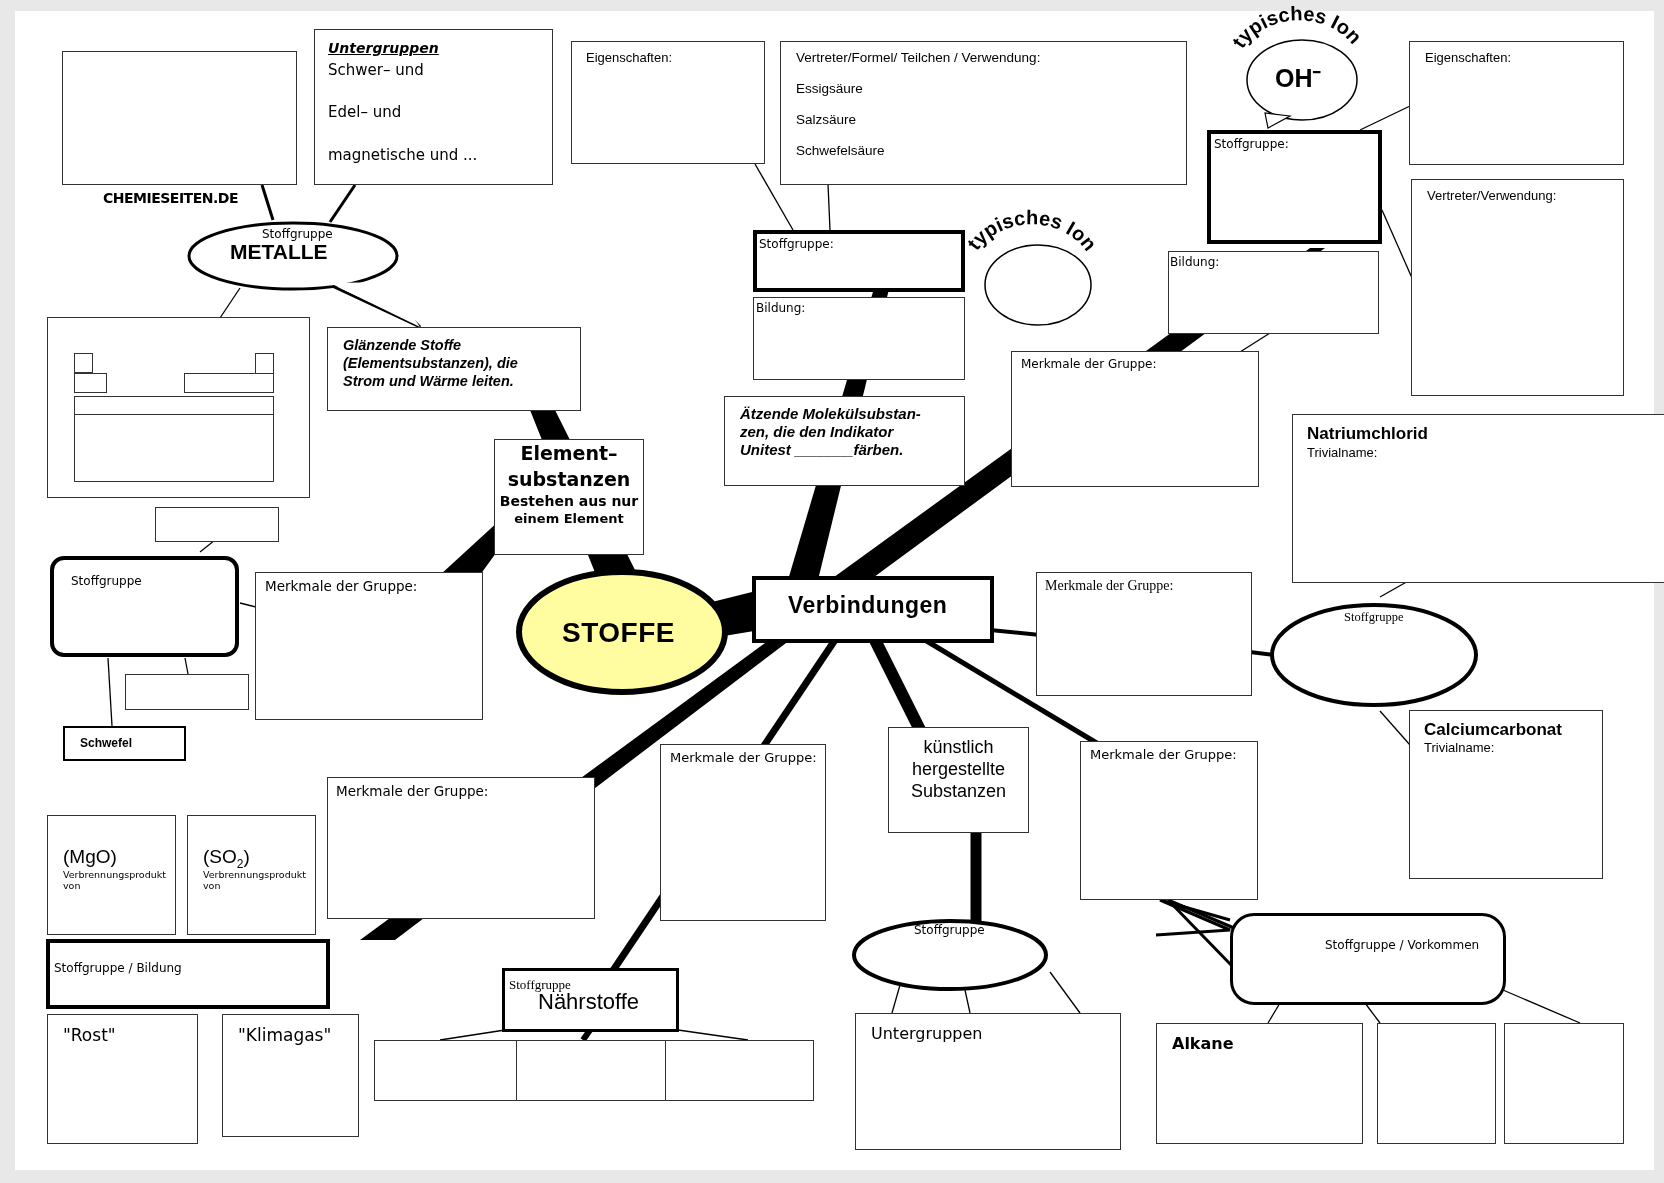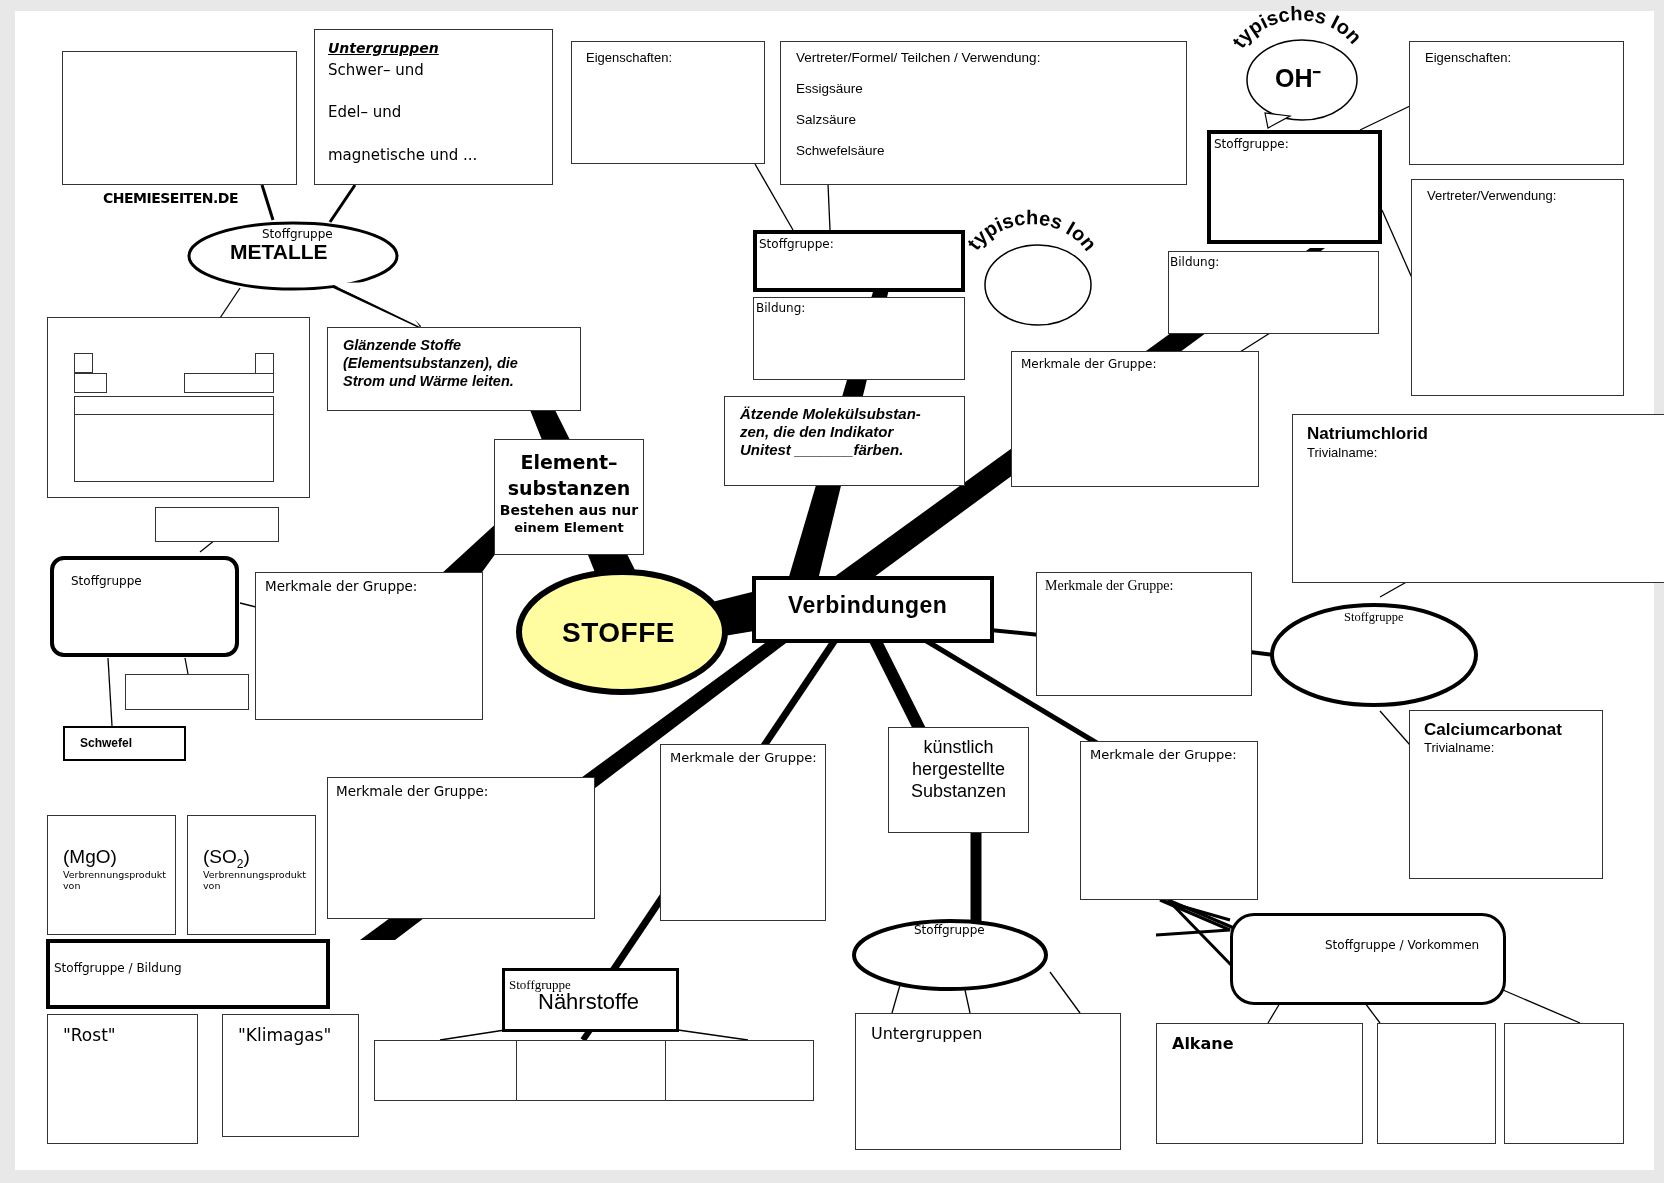--- a/index.html
+++ b/index.html
@@ -111,21 +111,21 @@
 
 <div class="box" style="left:327px;top:327px;width:254px;height:84px;font-size:14.5px;font-style:italic;font-weight:bold;line-height:18px;">
   <div class="abs" style="left:15px;top:8px;">
     <div>Glänzende Stoffe</div>
     <div>(Elementsubstanzen), die</div>
     <div>Strom und Wärme leiten.</div>
   </div>
 </div>
 
 <div class="box" style="left:494px;top:439px;width:150px;height:116px;text-align:center;font-family:'DejaVu Sans',sans-serif;">
-  <div style="font-weight:bold;font-size:19px;margin-top:9px;line-height:26px;">Element–</div>
+  <div style="font-weight:bold;font-size:19px;line-height:26px;">Element–</div>
   <div style="font-weight:bold;font-size:19px;line-height:26px;">substanzen</div>
   <div style="font-weight:bold;font-size:14px;line-height:18px;">Bestehen aus nur</div>
   <div style="font-weight:bold;font-size:13px;line-height:18px;">einem Element</div>
 </div>
 
 <div class="box" style="left:155px;top:507px;width:124px;height:35px;"></div>
 
 <div class="box" style="left:50px;top:556px;width:189px;height:101px;border:4px solid #000;border-radius:14px;">
   <div class="lbl t-sm" style="left:17px;top:14px;font-size:12px;">Stoffgruppe</div>
 </div>

